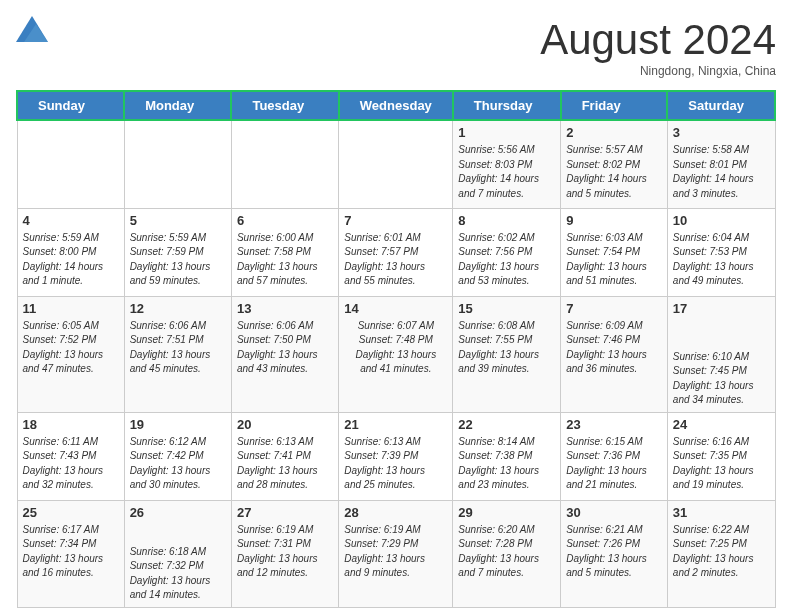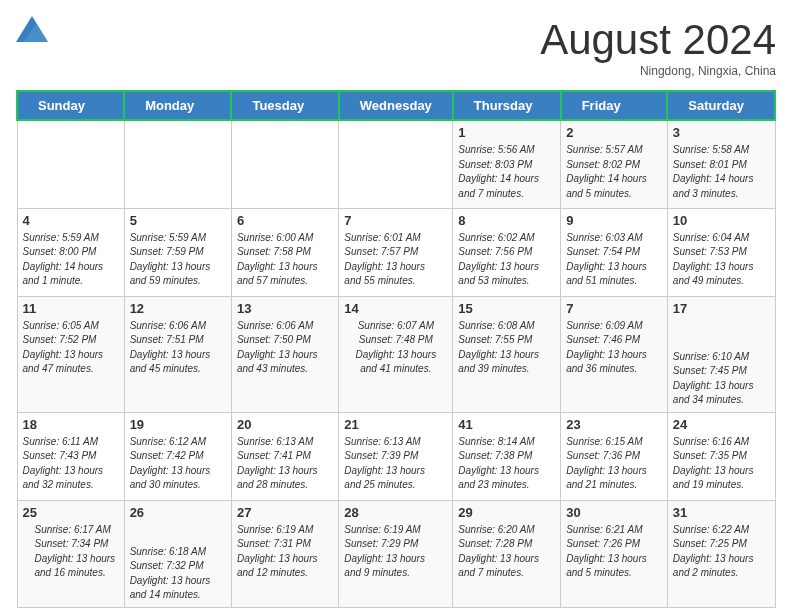--- a/index.html
+++ b/index.html
@@ -252,21 +252,21 @@
 and 28 minutes.</div>
         </td>
         <td>
           <span class="day-number">21</span>
           <div class="day-info" style="white-space: pre-line;">Sunrise: 6:13 AM
 Sunset: 7:39 PM
 Daylight: 13 hours
 and 25 minutes.</div>
         </td>
         <td>
-          <span class="day-number">41</span>
+          <span class="day-number">22</span>
           <div class="day-info" style="white-space: pre-line;">Sunrise: 8:14 AM
 Sunset: 7:38 PM
 Daylight: 13 hours
 and 23 minutes.</div>
         </td>
         <td>
           <span class="day-number">23</span>
           <div class="day-info" style="white-space: pre-line;">Sunrise: 6:15 AM
 Sunset: 7:36 PM
 Daylight: 13 hours
@@ -276,21 +276,21 @@
           <span class="day-number">24</span>
           <div class="day-info" style="white-space: pre-line;">Sunrise: 6:16 AM
 Sunset: 7:35 PM
 Daylight: 13 hours
 and 19 minutes.</div>
         </td>
       </tr>
       <tr>
         <td>
           <span class="day-number">25</span>
-          <div class="day-info" style="white-space: pre-line; margin-left: 12px;">Sunrise: 6:17 AM
+          <div class="day-info" style="white-space: pre-line;">Sunrise: 6:17 AM
 Sunset: 7:34 PM
 Daylight: 13 hours
 and 16 minutes.</div>
         </td>
         <td>
           <span class="day-number">26</span>
           <div class="day-info" style="white-space: pre-line; margin-top: 25px;">Sunrise: 6:18 AM
 Sunset: 7:32 PM
 Daylight: 13 hours
 and 14 minutes.</div>

